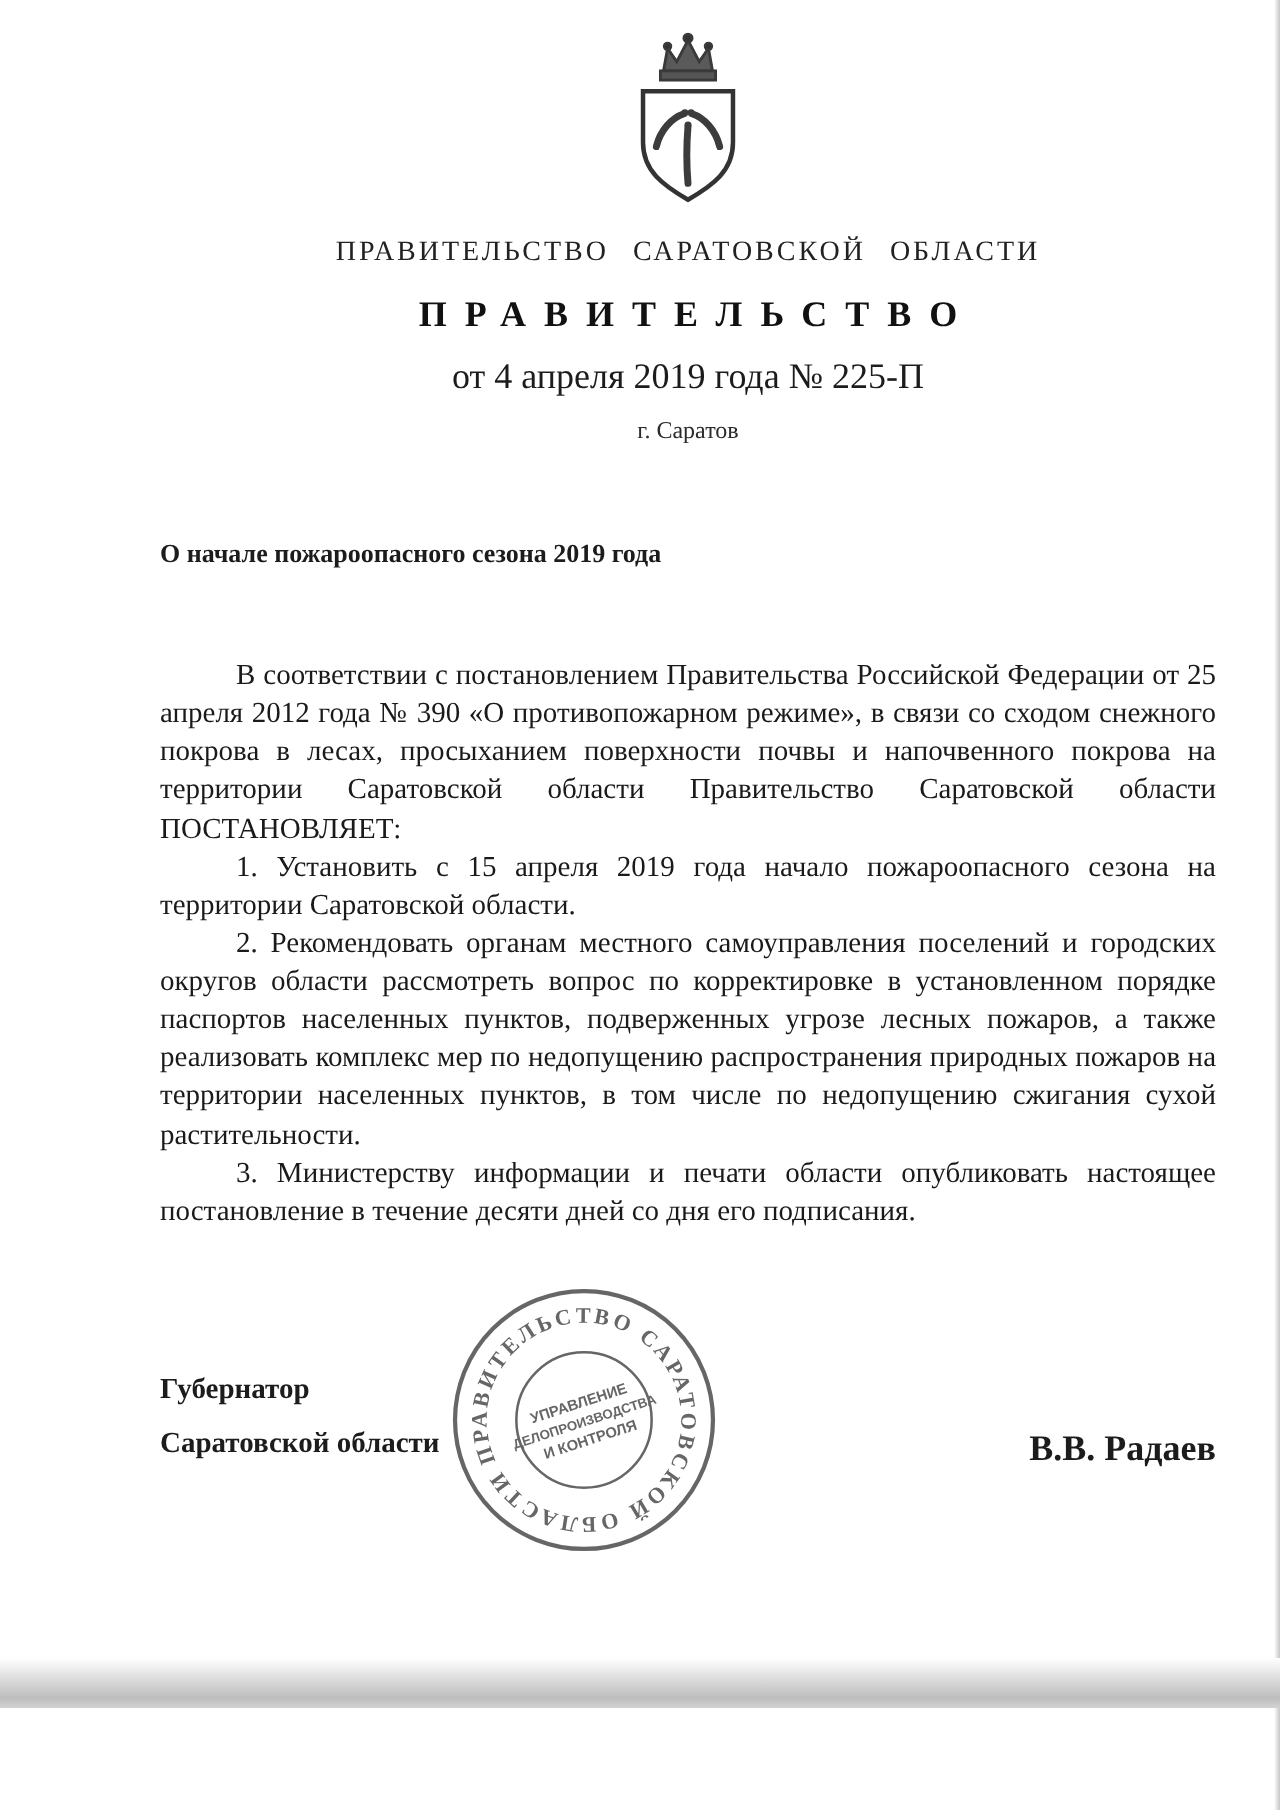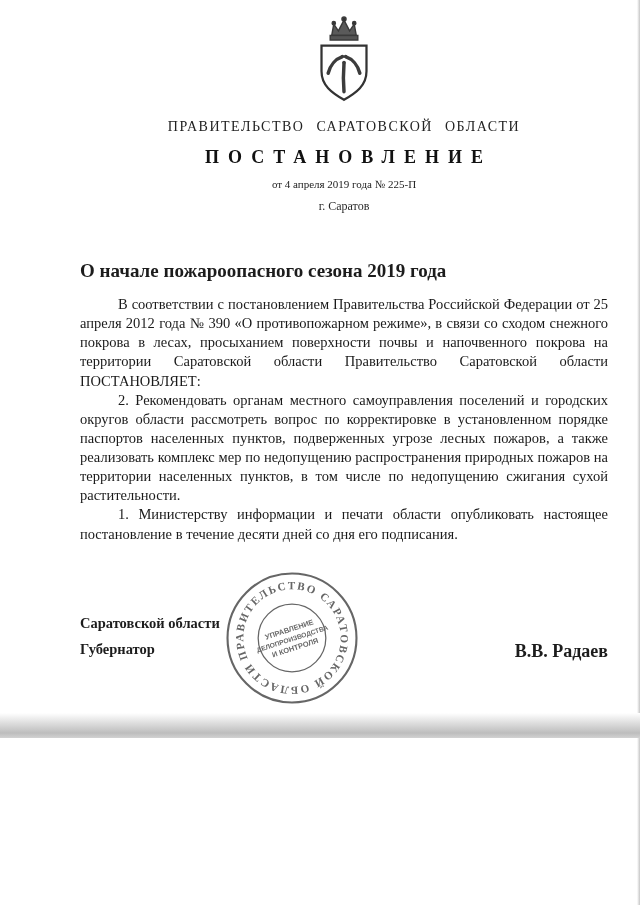--- a/index.html
+++ b/index.html
@@ -2,39 +2,39 @@
 <html><head>
 <meta charset="utf-8">
 <style>
   html,body{margin:0;padding:0;}
   body{
     width:640px;height:905px;position:relative;overflow:hidden;
     background:#ffffff;
     font-family:"Liberation Serif","DejaVu Serif",serif;
     color:#1c1c1c;
   }
-  .page{position:relative;width:640px;height:738px;}
+  .page{position:relative;width:640px;height:854px;}
   .content{padding:15px 32px 0 80px;position:relative;}
   .centered{text-align:center;}
   
   .arms{display:block;margin:0 auto;width:72px;height:92px;}
   
   .org-name{
     margin-top:12px;font-size:14px;font-weight:normal;
     letter-spacing:1.5px;word-spacing:7px;color:#222;
   }
   .doc-type{
     margin-top:12px;font-size:18px;font-weight:bold;
     letter-spacing:0.5em;text-indent:0.5em;color:#111;
   }
-  .date-line{margin-top:10px;font-size:11px;color:#1c1c1c;}
+  .date-line{margin-top:10px;font-size:18px;color:#1c1c1c;}
   .place-line{margin-top:9px;font-size:12px;color:#2a2a2a;}
   
-  .doc-title{margin-top:46px;font-size:19px;font-weight:bold;text-align:left;}
-  .body-text{margin-top:13px;}
+  .doc-title{margin-top:46px;font-size:13px;font-weight:bold;text-align:left;}
+  .body-text{margin-top:44px;}
   .body-text p{
     margin:0;font-size:14.5px;line-height:1.32;
     text-align:justify;text-indent:38px;color:#1a1a1a;
   }
   
   .signature{
     margin-top:66px;position:relative;
     display:flex;justify-content:space-between;align-items:flex-end;
   }
   .sig-left{font-size:14.5px;font-weight:bold;line-height:1.85;}
@@ -78,36 +78,37 @@
         <path d="M35,47 C34.2,57 34.2,66 35,75"></path>
       </g>
       <g fill="#3c3c3c">
         <circle cx="33.5" cy="40.5" r="1.7"></circle>
         <circle cx="36.5" cy="40.5" r="1.7"></circle>
         <circle cx="35" cy="46.5" r="1.7"></circle>
       </g>
     </svg>
 
     <div class="org-name centered">ПРАВИТЕЛЬСТВО САРАТОВСКОЙ ОБЛАСТИ</div>
-    <div class="doc-type centered">ПОСТАНОВЛЕНИЕ</div>
+    <div class="doc-type centered">ПРАВИТЕЛЬСТВО</div>
     <div class="date-line centered">от 4 апреля 2019 года № 225-П</div>
     <div class="place-line centered">г. Саратов</div>
 
     <div class="doc-title">О начале пожароопасного сезона 2019 года</div>
 
     <div class="body-text">
       <p>В соответствии с постановлением Правительства Российской Федерации от 25 апреля 2012 года № 390 «О противопожарном режиме», в связи со сходом снежного покрова в лесах, просыханием поверхности почвы и напочвенного покрова на территории Саратовской области Правительство Саратовской области ПОСТАНОВЛЯЕТ:</p>
+      <p>1. Установить с 15 апреля 2019 года начало пожароопасного сезона на территории Саратовской области.</p>
       <p>2. Рекомендовать органам местного самоуправления поселений и городских округов области рассмотреть вопрос по корректировке в установленном порядке паспортов населенных пунктов, подверженных угрозе лесных пожаров, а также реализовать комплекс мер по недопущению распространения природных пожаров на территории населенных пунктов, в том числе по недопущению сжигания сухой растительности.</p>
-      <p>1. Министерству информации и печати области опубликовать настоящее постановление в течение десяти дней со дня его подписания.</p>
+      <p>3. Министерству информации и печати области опубликовать настоящее постановление в течение десяти дней со дня его подписания.</p>
     </div>
 
     <div class="signature">
       <div class="sig-left">
+        <div>Губернатор</div>
         <div>Саратовской области</div>
-        <div>Губернатор</div>
       </div>
       <div class="sig-right">В.В. Радаев</div>
 
       <svg class="stamp" viewBox="0 0 140 140" aria-hidden="true">
         <defs>
           <path id="ringPath" d="M70,24 a46,46 0 1 1 -0.01,0"></path>
         </defs>
         <g stroke="#454545" fill="none">
           <circle cx="70" cy="70" r="61" stroke-width="2"></circle>
           <circle cx="70" cy="70" r="32" stroke-width="1.2"></circle>

